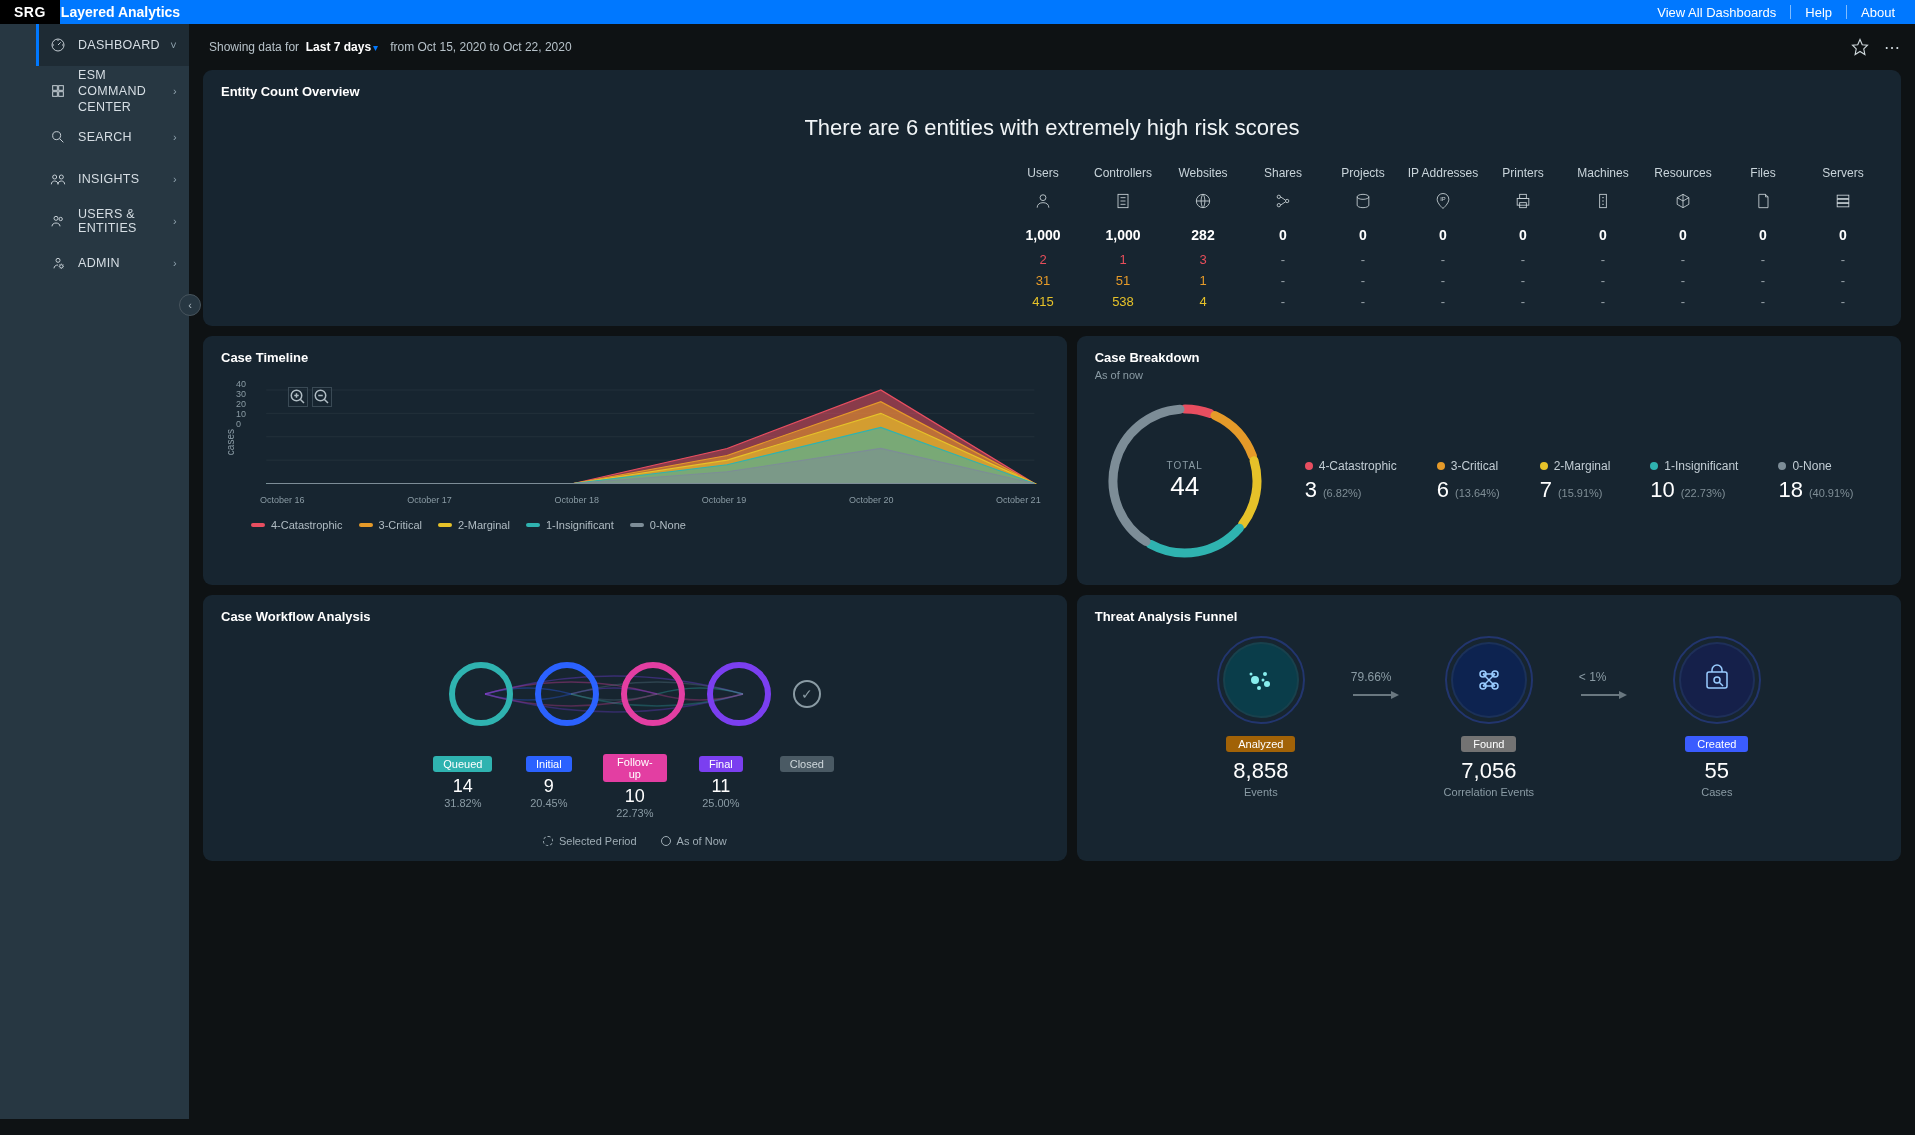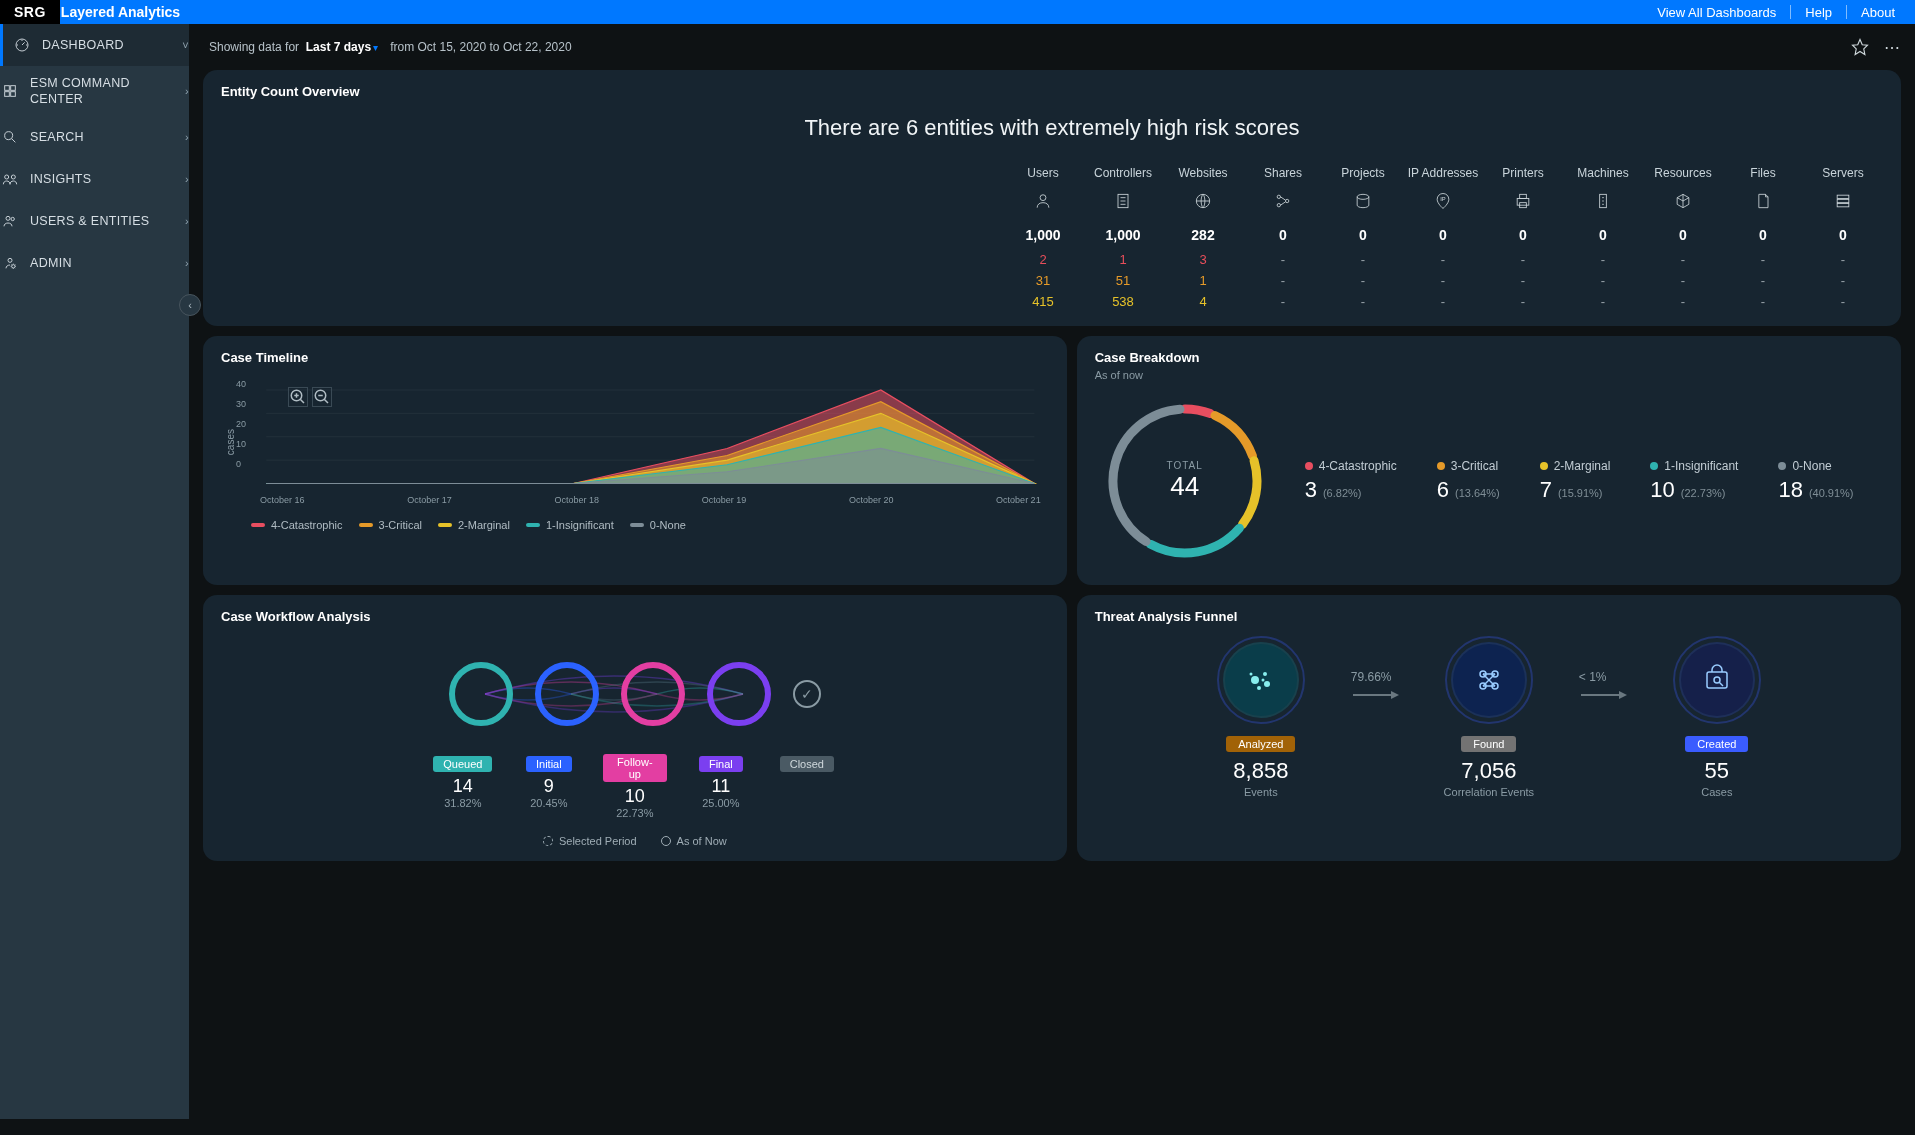--- a/index.html
+++ b/index.html
@@ -10,40 +10,40 @@
 .logo-box { background: #000; color: #fff; font-weight: 700; font-size: 14px; letter-spacing: 0.5px; padding: 0 14px; height: 40px; display: flex; align-items: center; }
 .app-title { color: #fff; font-weight: 600; font-size: 14px; padding-left: 1px; }
 .topbar-spacer { flex: 1; }
 .top-links { display: flex; align-items: center; padding-right: 20px; gap: 14px; }
 .top-links span { color: #fff; font-size: 13px; cursor: pointer; }
 .top-divider { width: 1px; height: 14px; background: rgba(255,255,255,0.5); }
 
 
 .shell { display: flex; }
 .sidebar { width: 189px; background: #273742; position: relative; min-height: 1095px; }
-.side-item { display: flex; align-items: center; height: 42px; padding: 0 0; font-size: 12.5px; letter-spacing: 0.3px; color: #d6dee4; cursor: pointer; }
+.side-item { display: flex; align-items: center; height: 42px; padding: 0 12px; font-size: 12.5px; letter-spacing: 0.3px; color: #d6dee4; cursor: pointer; margin-left: 36px; }
 .side-item.active { background: #1e2b34; border-left: 3px solid #0078ff; padding-left: 9px; }
 .side-item .icon { width: 20px; display: inline-flex; justify-content: center; margin-right: 10px; opacity: 0.9; }
 .side-item .label { flex: 1; text-transform: uppercase; font-weight: 500; }
 .side-item.wrap .label { line-height: 1.3; }
 .side-item.wrap { height: 50px; }
 .side-chevron { font-size: 11px; color: #8fa2ad; }
 .collapse-btn { position: absolute; right: -12px; top: 270px; width: 22px; height: 22px; border-radius: 50%; background: #273742; border: 1px solid #47545d; display: flex; align-items: center; justify-content: center; font-size: 11px; color: #aab7bf; cursor: pointer; }
 
 .main { flex: 1; padding: 0 14px 14px 14px; }
 
 
 .filter-row { display: flex; align-items: center; height: 46px; font-size: 12px; color: #b7c2c9; padding-left: 6px; }
 .filter-row .bold { color: #fff; font-weight: 600; }
 .filter-row .chev { color: #0078ff; font-size: 10px; padding: 0 2px; }
 .filter-row .spacer { flex: 1; }
 .star-icon, .menu-icon { width: 18px; height: 18px; display: inline-flex; align-items: center; justify-content: center; margin-left: 14px; cursor: pointer; }
 
 
-.card { background: #172530; border-radius: 14px; margin-bottom: 10px; padding: 14px 18px; }
+.card { background: #172530; border-radius: 9px; margin-bottom: 10px; padding: 14px 18px; }
 .card-title { font-size: 13px; font-weight: 700; color: #fff; }
 .card-sub { font-size: 11px; color: #8a9ba4; margin-top: 4px; }
 
 
 .overview-headline { text-align: center; font-size: 22px; color: #f0f4f6; font-weight: 400; margin: 16px 0 22px; }
 .entity-grid { display: flex; justify-content: flex-end; }
 .entity-grid table { border-collapse: collapse; }
 .entity-grid td { text-align: center; width: 80px; font-size: 13px; padding: 3px 0; }
 .entity-grid .col-head { font-size: 12px; color: #c9d4da; padding-bottom: 8px; }
 .entity-grid .icon-cell svg { stroke: #cfd8dc; fill: none; }
@@ -53,21 +53,21 @@
 .entity-grid .row-yellow td { color: #e6c229; }
 .entity-grid .dash { color: #6d7a82; }
 .entity-grid .row-red .dash, .entity-grid .row-orange .dash, .entity-grid .row-yellow .dash { color: inherit; opacity: 0.7; }
 
 
 .row2 { display: flex; gap: 10px; }
 .row2 > .card { flex: 1; }
 
 
 .timeline-body { display: flex; margin-top: 14px; }
-.timeline-y { display: flex; flex-direction: column; justify-content: space-between; font-size: 9px; color: #8a9ba4; padding-right: 6px; height: 90px; }
+.timeline-y { display: flex; flex-direction: column; font-size: 9px; color: #8a9ba4; padding-right: 6px; height: 90px; }
 .timeline-ylabel { writing-mode: vertical-rl; transform: rotate(180deg); font-size: 10px; color: #8a9ba4; padding-right: 4px; align-self: center; }
 .timeline-chart { flex: 1; position: relative; }
 .timeline-chart svg { width: 100%; height: 110px; }
 .timeline-x { display: flex; justify-content: space-between; font-size: 9px; color: #8a9ba4; margin-top: 2px; padding: 0 8px; }
 .timeline-tools { position: absolute; left: 36px; top: 8px; display: flex; gap: 4px; }
 .zoom-btn { width: 20px; height: 20px; border: 1px solid #3a4a55; display: flex; align-items: center; justify-content: center; font-size: 11px; cursor: pointer; color: #b0bcc3; }
 .timeline-legend { display: flex; gap: 16px; font-size: 11px; color: #b0bcc3; margin-top: 14px; padding-left: 30px; flex-wrap: wrap; }
 .legend-item { display: flex; align-items: center; gap: 6px; }
 .legend-chip { width: 14px; height: 4px; border-radius: 2px; }
 

